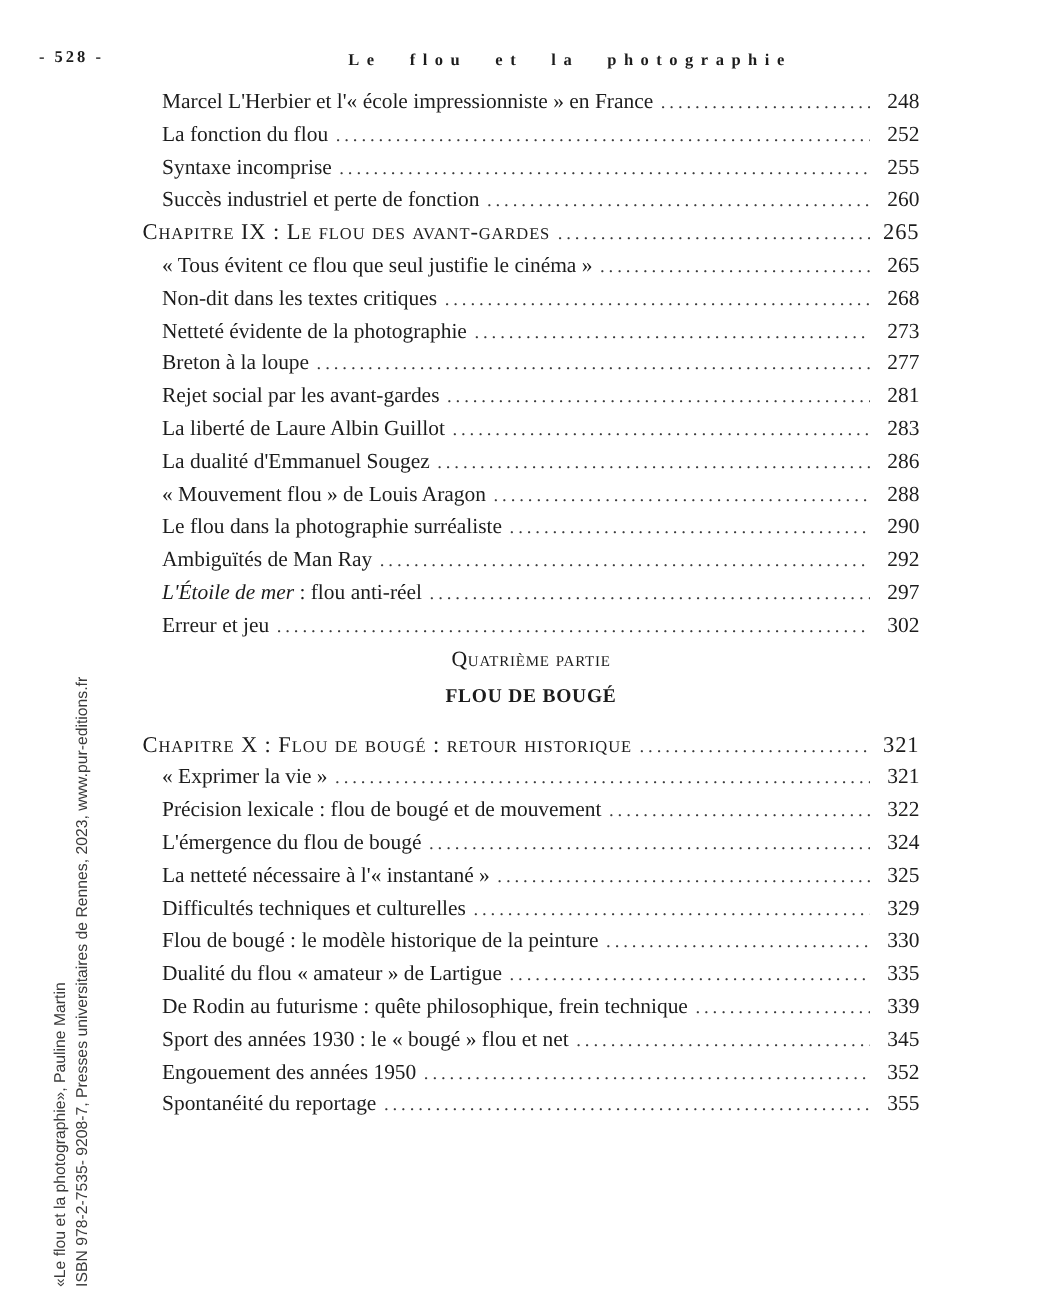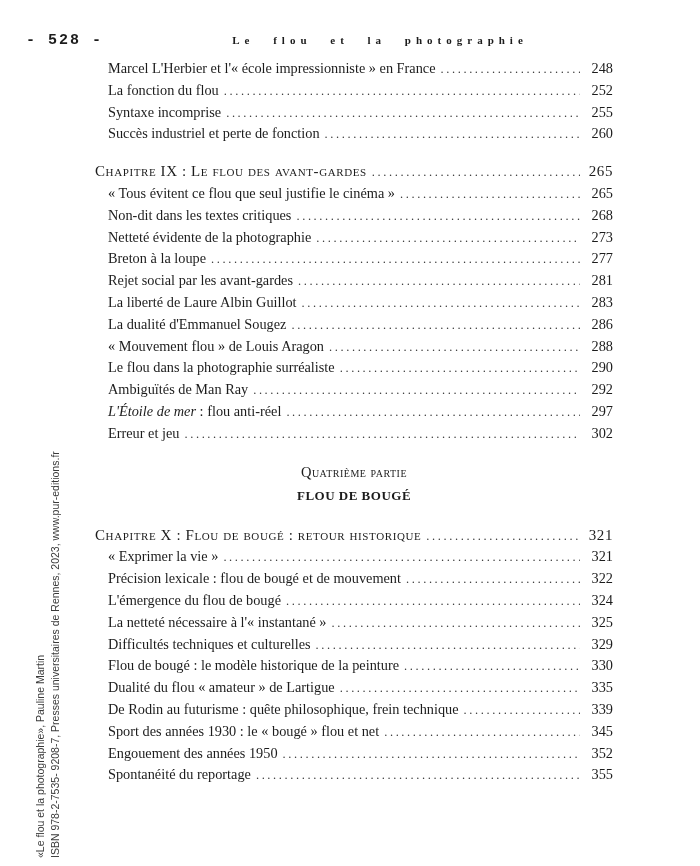--- a/index.html
+++ b/index.html
@@ -12,23 +12,23 @@
     position: relative;
     overflow: hidden;
   }
   .page { position: absolute; inset: 0; }
 
   
   .page-num {
     position: absolute;
     left: 26px;
     top: 32px;
-    font-family: Liberation Mono, monospace;
+    font-family: Liberation Serif, serif;
     font-weight: bold;
-    font-size: 15px;
+    font-size: 11px;
     letter-spacing: 2px;
   }
   .running-title {
     position: absolute;
     left: 120px;
     right: 60px;
     top: 34px;
     text-align: center;
     font-family: Liberation Serif, serif;
     font-weight: bold;
@@ -61,21 +61,20 @@
   }
   .toc-row {
     display: flex;
     align-items: baseline;
     line-height: 21.8px;
     height: 21.8px;
     justify-content: flex-end;
   }
   .toc-row.entry { padding-left: 13px; }
   .toc-row.chapter {
-    margin-top: 16px;
     font-variant: small-caps;
     letter-spacing: 0.6px;
     font-size: 15px;
   }
   .toc-title { white-space: nowrap; }
   .toc-title em { font-style: italic; }
   .dots {
     flex: 1;
     overflow: hidden;
     white-space: nowrap;
@@ -90,21 +89,20 @@
   .toc-page {
     min-width: 28px;
     text-align: right;
     white-space: nowrap;
     font-family: Liberation Serif, serif;
   }
 
   
   .part-divider {
     text-align: center;
-    margin-top: 16px;
     margin-bottom: 10px;
   }
   .part-label {
     font-variant: small-caps;
     font-size: 14.5px;
     letter-spacing: 0.5px;
     line-height: 22px;
   }
   .part-title {
     font-weight: bold;

